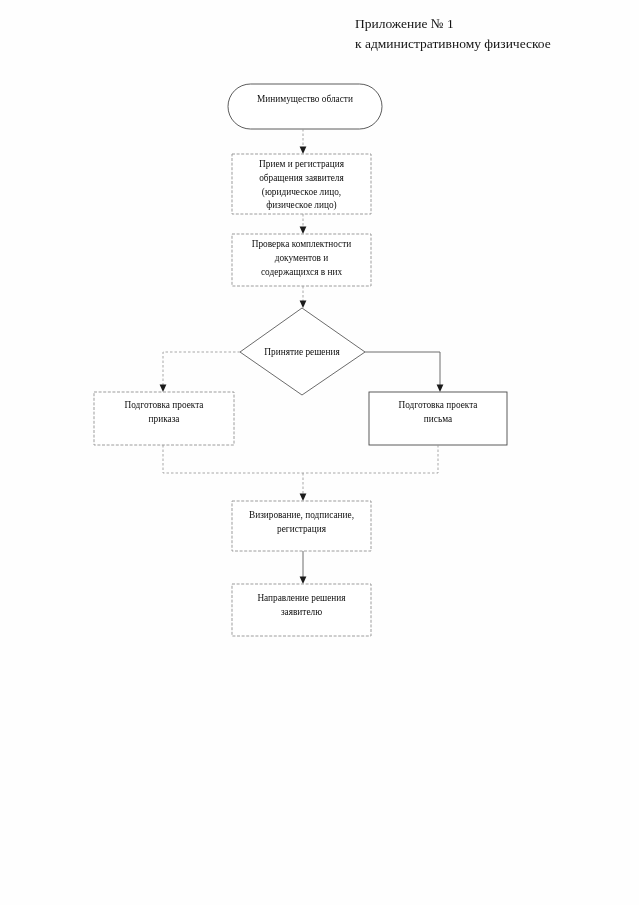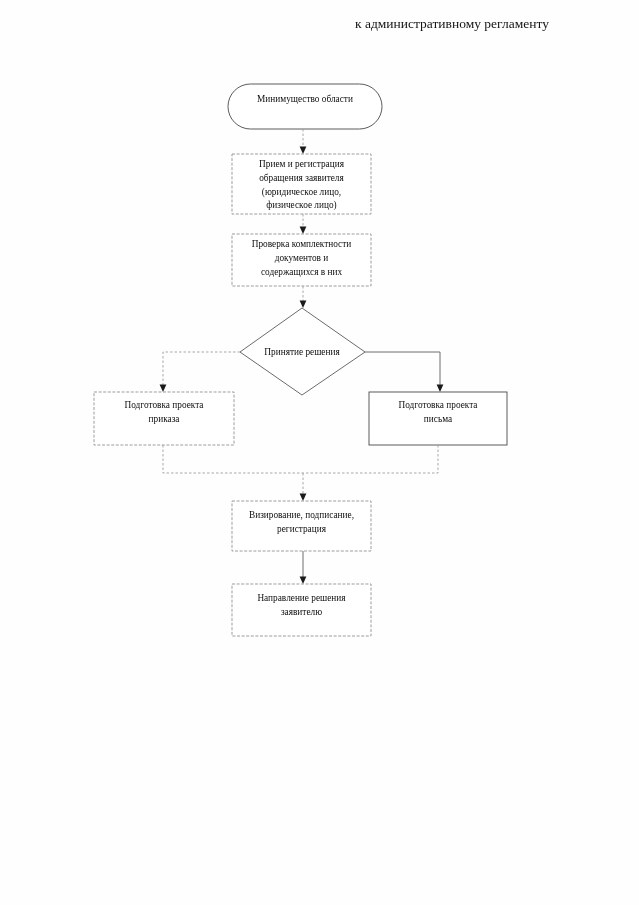--- a/index.html
+++ b/index.html
@@ -74,21 +74,22 @@
   .arrow-head {
     fill: #1b1b1b;
   }
 </style>
 </head>
 <body>
 
 <div id="page">
 
   <div class="header">
-    <div>к административному регламенту</div>
+    <div>Приложение № 1</div>
+    <div>к административному физическое</div>
   </div>
 
   <svg id="flow" width="639" height="905" viewBox="0 0 639 905">
 
     <g>
       <rect class="shape" x="228" y="84" width="154" height="45" rx="22.5" ry="22.5"></rect>
       <text class="node-text" x="305" y="100">Минимущество области</text>
     </g>
 
     <g>

